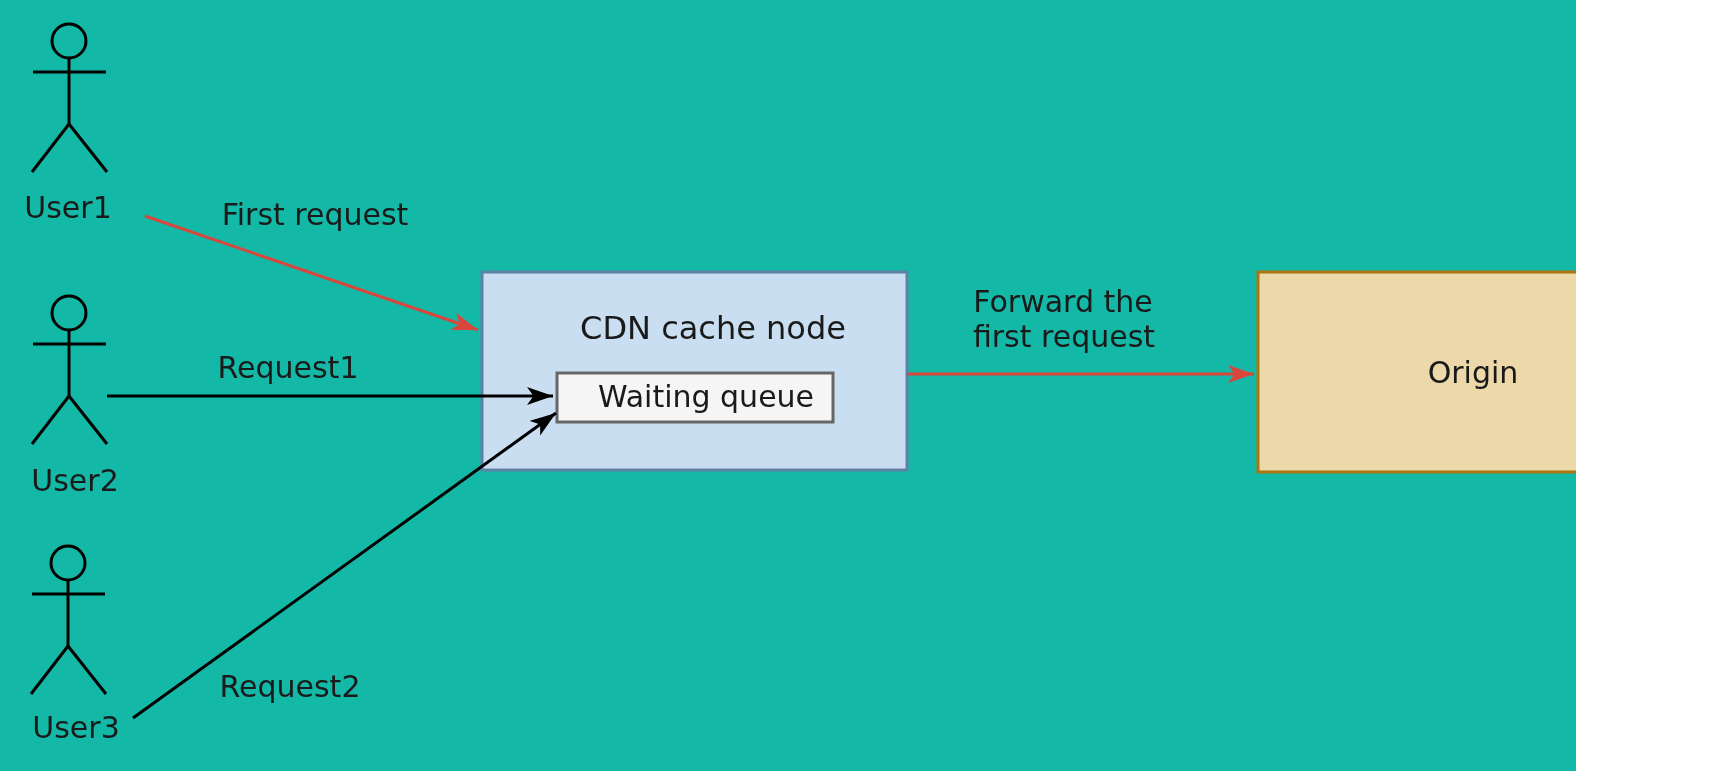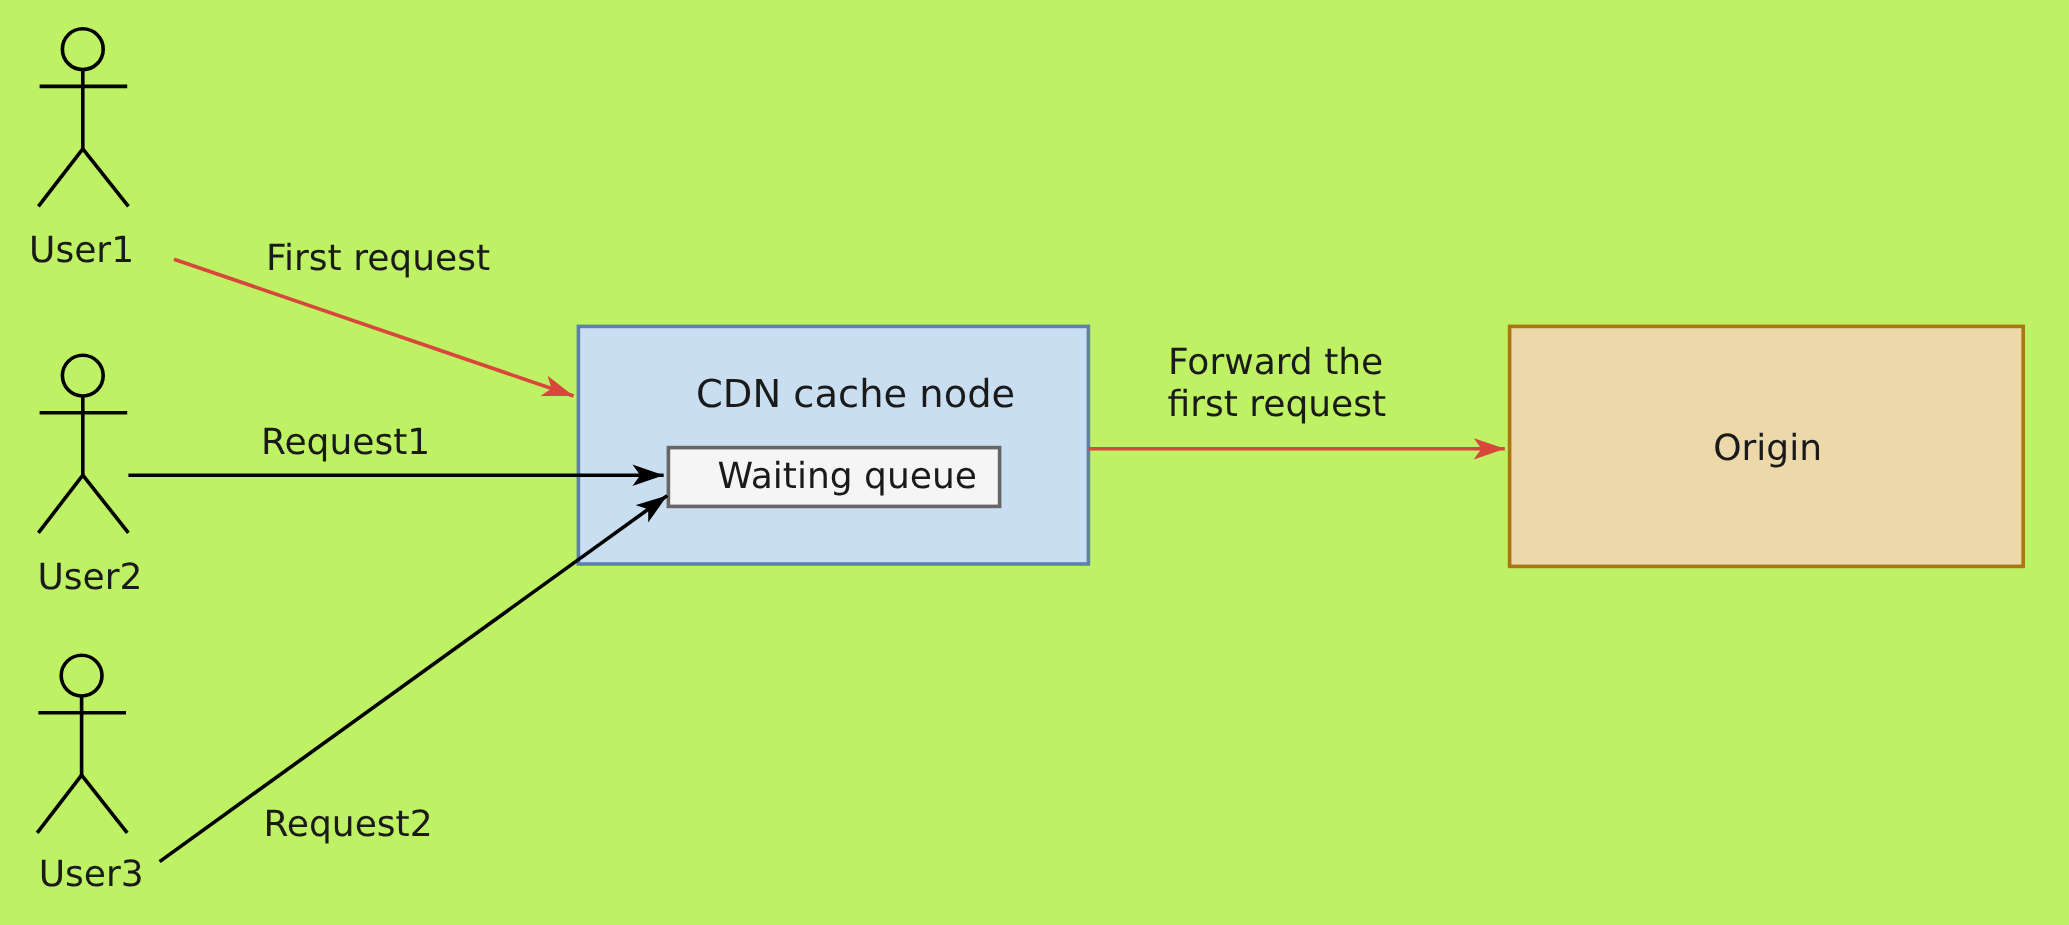--- a/index.html
+++ b/index.html
@@ -2,23 +2,23 @@
 <html><head>
 <meta charset="utf-8">
 <style>
   html, body {
     margin: 0;
     padding: 0;
     background: #ffffff;
   }
   .stage {
     position: relative;
-    width: 1724px;
+    width: 1576px;
     height: 771px;
-    background: #bef264;
+    background: #14b8a6;
     overflow: hidden;
   }
   svg.diagram {
     position: absolute;
     left: 0;
     top: 0;
     font-family: "DejaVu Sans", "Liberation Sans", sans-serif;
   }
   text {
     font-size: 30px;

